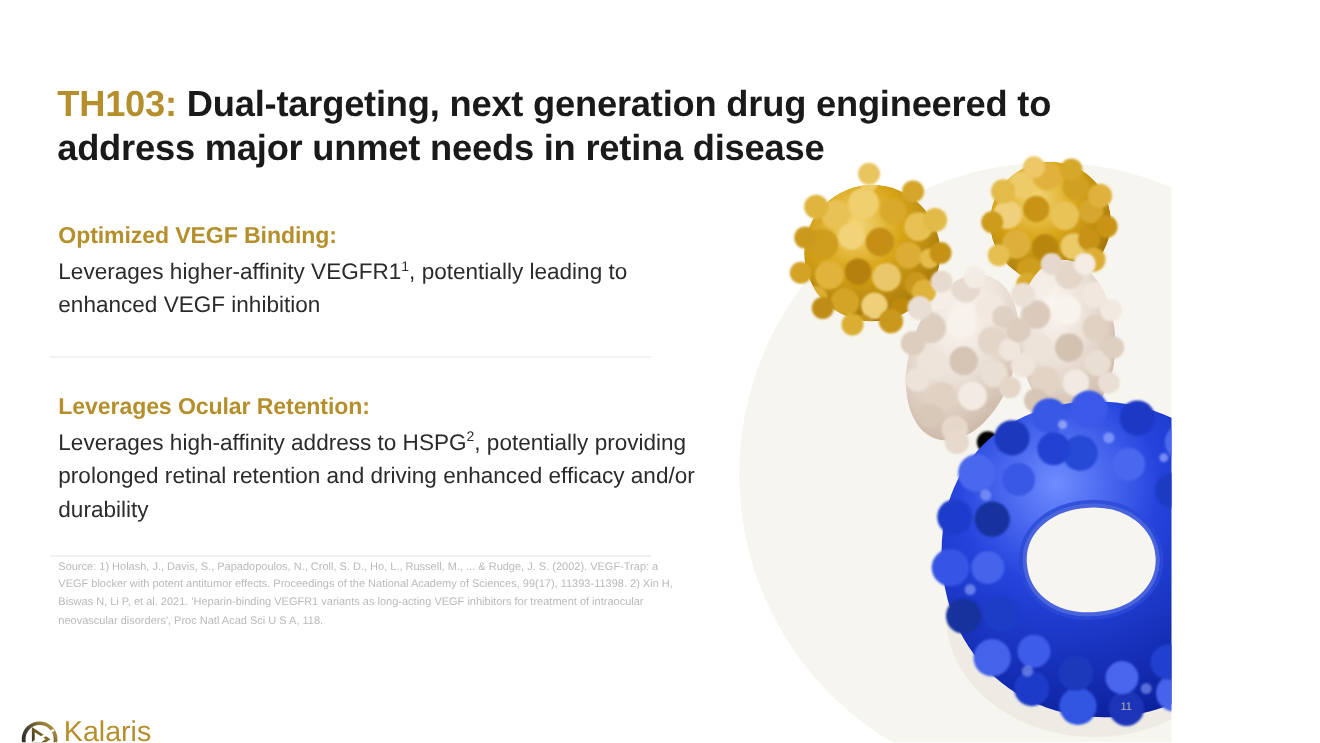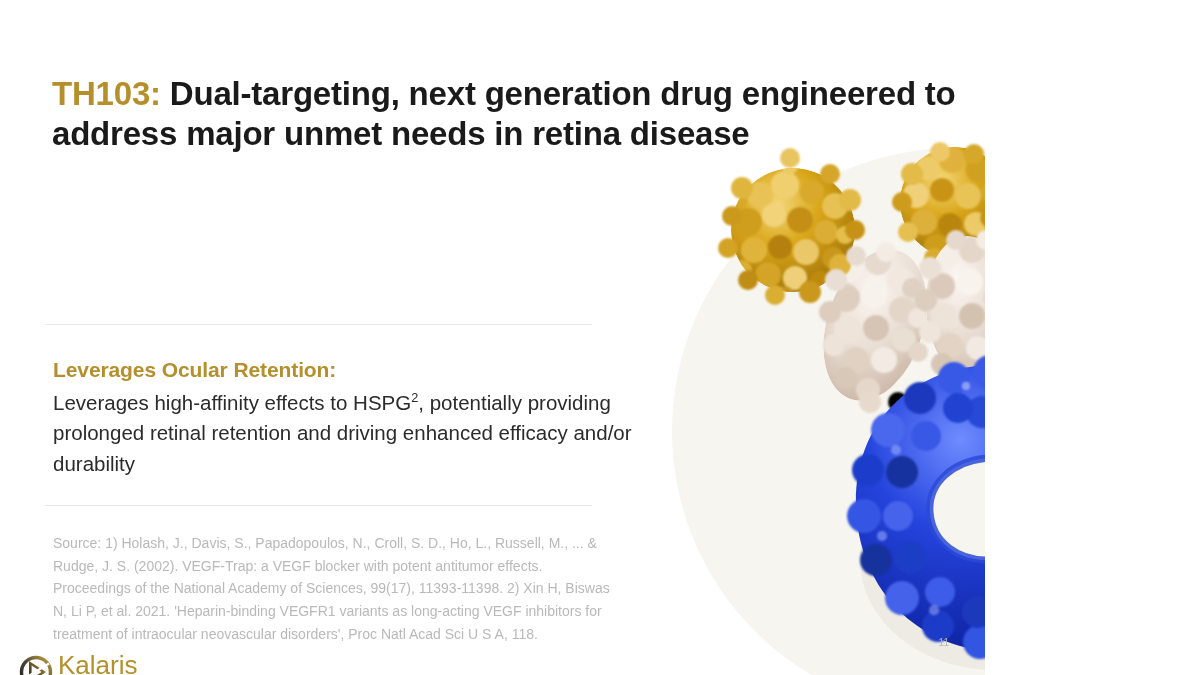--- a/index.html
+++ b/index.html
@@ -6,21 +6,21 @@
     margin: 0;
     padding: 0;
     background: #ffffff;
   }
   body {
     font-family: "Liberation Sans", sans-serif;
     -webkit-font-smoothing: antialiased;
   }
   #slide {
     position: relative;
-    width: 985px;
+    width: 1065px;
     height: 675px;
     background: #ffffff;
     overflow: hidden;
   }
 
   
   .cream-circle {
     position: absolute;
     left: 672px;
     top: 148px;
@@ -83,23 +83,23 @@
     height: 1px;
     background: #e8e8e8;
   }
   .divider-1 { top: 324px; }
   .divider-2 { top: 505px; }
 
   
   .source {
     position: absolute;
     left: 53px;
-    top: 532px;
+    top: 508px;
     width: 560px;
-    font-size: 14px;
+    font-size: 10px;
     line-height: 1.62;
     color: #b9b9b9;
   }
 
   
   .logo {
     position: absolute;
     left: 16px;
     top: 652px;
     display: flex;
@@ -398,26 +398,30 @@
       <path d="M 300 318
                C 262 320, 238 344, 240 372
                C 242 402, 268 422, 304 420
                C 342 418, 366 394, 364 366
                C 362 338, 336 316, 300 318 Z" fill="none" stroke="#2a4ad8" stroke-width="7" opacity="0.85"></path>
     </g>
   </svg>
 
   <h1 class="title"><span class="accent">TH103:</span><span> Dual-targeting, next generation drug engineered to address major unmet needs in retina disease</span></h1>
 
+  <div class="block block-1">
+    <div class="sub-head">Optimized VEGF Binding:</div>
+    <p class="body-text"><span>Leverages higher-affinity VEGFR1</span><sup>1</sup><span>, potentially leading to enhanced VEGF inhibition</span></p>
+  </div>
 
   <div class="divider divider-1"></div>
 
   <div class="block block-2">
     <div class="sub-head">Leverages Ocular Retention:</div>
-    <p class="body-text"><span>Leverages high-affinity effects to HSPG</span><sup>2</sup><span>, potentially providing prolonged retinal retention and driving enhanced efficacy and/or durability</span></p>
+    <p class="body-text"><span>Leverages high-affinity address to HSPG</span><sup>2</sup><span>, potentially providing prolonged retinal retention and driving enhanced efficacy and/or durability</span></p>
   </div>
 
   <div class="divider divider-2"></div>
 
   <div class="source">Source: 1) Holash, J., Davis, S., Papadopoulos, N., Croll, S. D., Ho, L., Russell, M., ... &amp; Rudge, J. S. (2002). VEGF-Trap: a VEGF blocker with potent antitumor effects. Proceedings of the National Academy of Sciences, 99(17), 11393-11398. 2) Xin H, Biswas N, Li P, et al. 2021. 'Heparin-binding VEGFR1 variants as long-acting VEGF inhibitors for treatment of intraocular neovascular disorders', Proc Natl Acad Sci U S A, 118.</div>
 
   <div class="logo">
     <svg class="logo-mark" viewBox="0 0 40 40" xmlns="http://www.w3.org/2000/svg">
       <defs>
         <linearGradient id="logoRing" x1="0%" y1="100%" x2="100%" y2="0%">

